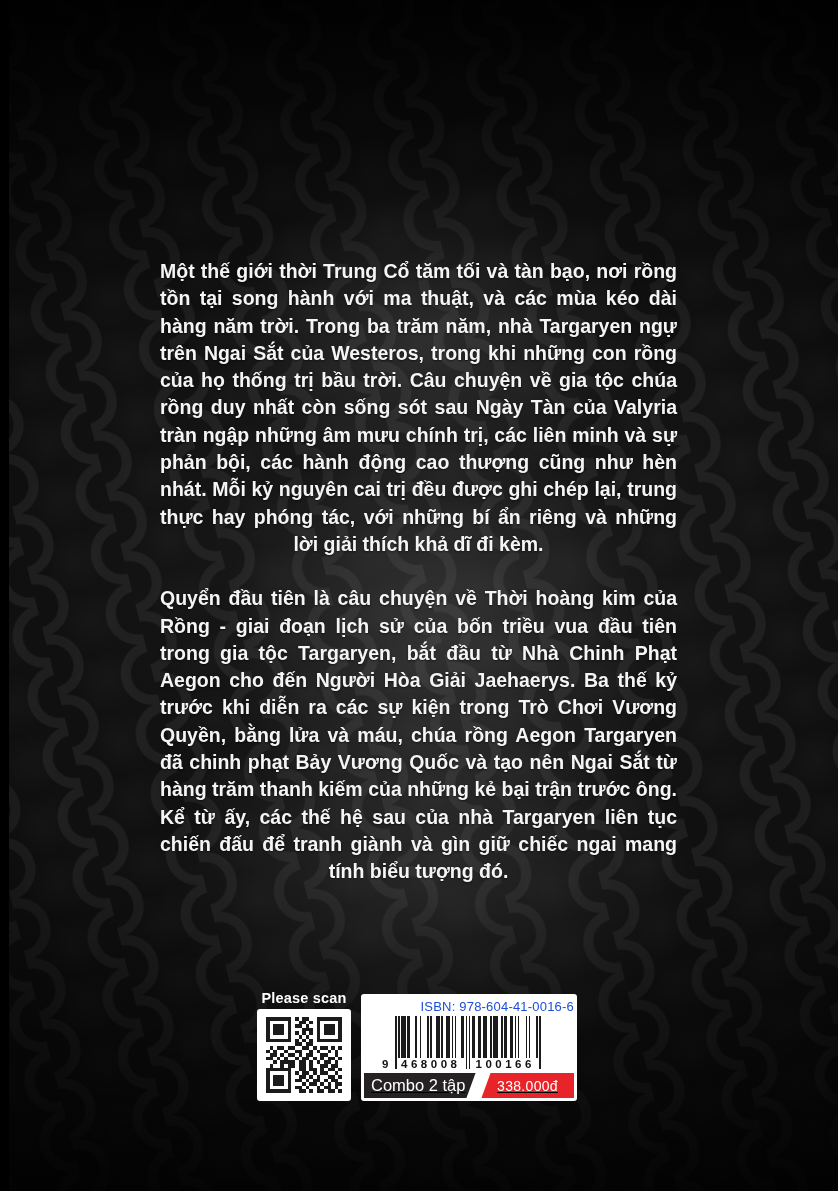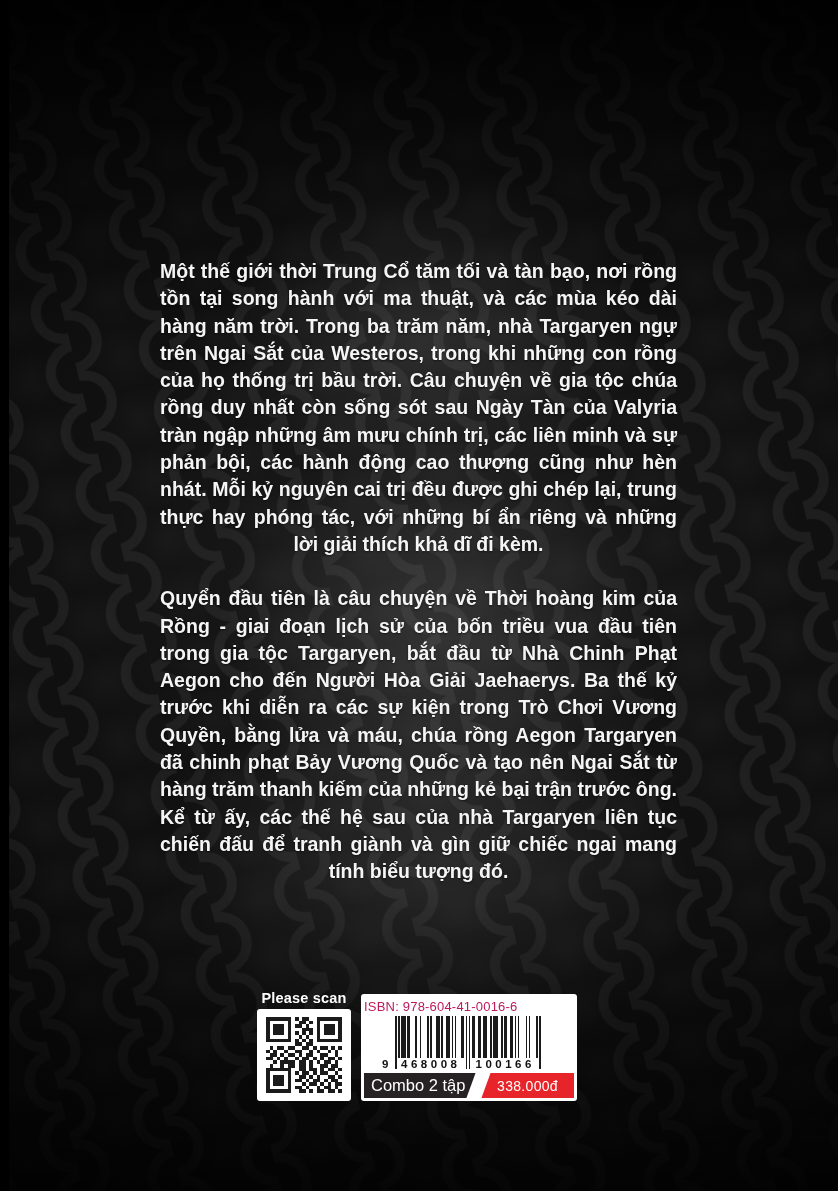--- a/index.html
+++ b/index.html
@@ -51,33 +51,33 @@
     background:#ffffff;border-radius:3px;
     display:flex;align-items:center;justify-content:center;
   }
   .qr-box svg{width:76px;height:76px;shape-rendering:crispEdges;}
   .isbn-box{
     position:absolute;left:352px;top:994px;width:216px;height:107px;
     background:#ffffff;border-radius:3px;box-sizing:border-box;
     padding:3px;display:flex;flex-direction:column;
   }
   .isbn-text{
-    text-align:left;color:#be185d;font-size:13px;letter-spacing:0.2px;margin-top:2px;
+    text-align:right;color:#1d4ed8;font-size:13px;letter-spacing:0.2px;margin-top:2px;
   }
   .barcode-wrap{position:relative;height:53px;margin:2px 33px 0 31px;}
   .barcode-wrap svg{position:absolute;left:0;top:0;width:100%;height:100%;shape-rendering:crispEdges;}
   .bc-digits span{
     position:absolute;bottom:-1px;background:#ffffff;color:#101010;
     font-size:11.5px;line-height:12px;font-weight:bold;
   }
   .bc-d9{left:-13px;}
   .bc-g1{left:2%;width:45%;text-align:center;letter-spacing:3.5px;}
   .bc-g2{left:53%;width:45%;text-align:center;letter-spacing:3.5px;}
   .price-strip{
-    margin-top:auto;height:25px;display:flex;position:relative;overflow:hidden;
+    margin-top:auto;height:25px;display:flex;position:relative;overflow:hidden;text-decoration:underline;
   }
   .combo{
     flex:1;color:#ffffff;font-size:16.5px;
     display:flex;align-items:center;padding-left:7px;
   }
   .slash{width:15px;margin:0 -5px;background:#ffffff;transform:skewX(-20deg);z-index:2;}
   .amount{
     width:93px;color:#ffffff;font-size:14px;letter-spacing:0.3px;
     display:flex;align-items:center;justify-content:center;
   }

